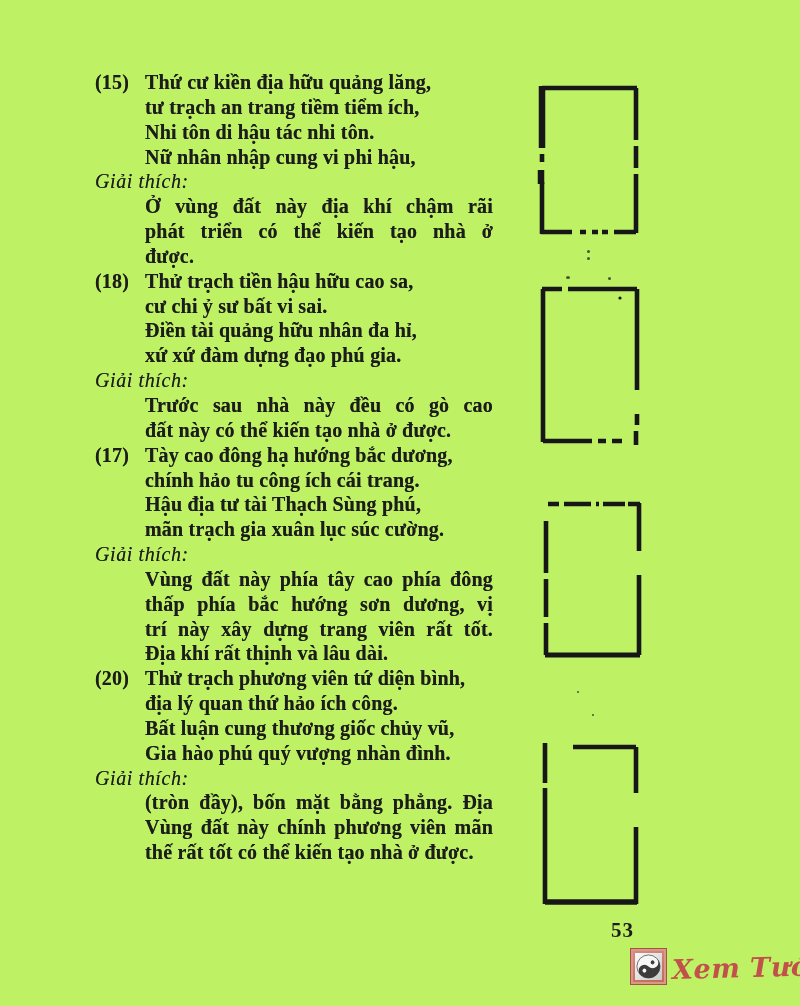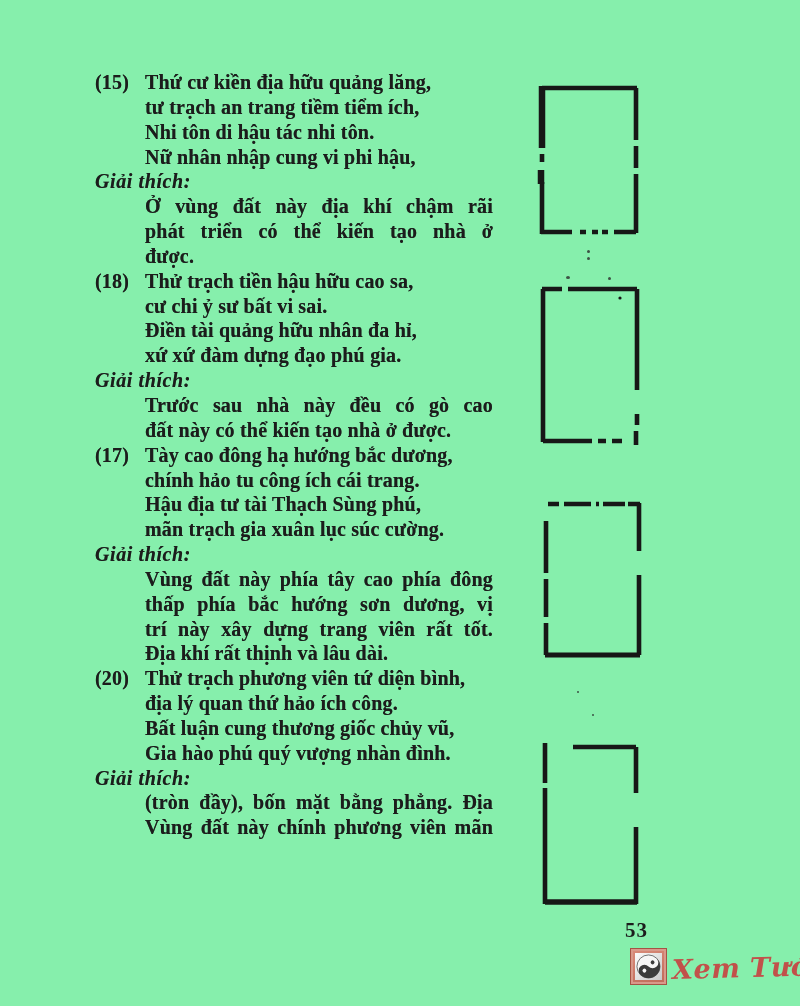--- a/index.html
+++ b/index.html
@@ -1,36 +1,36 @@
 <!DOCTYPE html>
 <html><head>
 <meta charset="utf-8">
 <style>
   html,body{margin:0;padding:0;background:#ffffff;}
   .page{
-    position:relative;width:800px;height:1006px;background:#86efac;overflow:hidden;
+    position:relative;width:800px;height:1006px;background:#bef264;overflow:hidden;
     font-family:"Liberation Serif","DejaVu Serif",serif;color:#1c1c1c;
   }
   
   .text-col{
     position:absolute;left:95px;top:70px;width:398px;
     font-size:20px;line-height:24.85px;font-weight:bold;
     letter-spacing:0.2px;
     text-shadow:0 0 0.45px rgba(0,0,0,.55);
   }
   .vline{position:relative;padding-left:50px;white-space:nowrap;}
   .vnum{position:absolute;left:0;top:0;}
-  .glabel{font-style:italic;font-weight:700;letter-spacing:0.6px;}
+  .glabel{font-style:italic;font-weight:400;letter-spacing:0.6px;}
   .eline{padding-left:50px;}
   .eline.j{text-align:justify;text-align-last:justify;}
   
   .diag{position:absolute;}
   .diag svg{display:block;}
   
-  .pnum{position:absolute;left:625px;top:918px;font-size:21px;font-weight:bold;letter-spacing:1px;}
+  .pnum{position:absolute;left:611px;top:918px;font-size:21px;font-weight:bold;letter-spacing:1px;}
   
   .wm{position:absolute;left:630px;top:948px;display:flex;align-items:center;gap:5px;}
   .wm-frame{
     width:37px;height:37px;box-sizing:border-box;flex:0 0 auto;
     background:linear-gradient(160deg,#d98c7b,#c06a58);
     border:1px solid #a55345;box-shadow:inset 0 0 0 2px #d9998a;
     display:flex;align-items:center;justify-content:center;
   }
   .wm-inner{
     width:27px;height:27px;background:linear-gradient(135deg,#fbfbfb,#c9c9c9);
@@ -88,20 +88,21 @@
       </div>
       <div class="section">
         <div class="vline"><span class="vnum">(20)</span><span class="vtext">Thử trạch phương viên tứ diện bình,</span></div>
         <div class="vline"><span class="vtext">địa lý quan thứ hảo ích công.</span></div>
         <div class="vline"><span class="vtext">Bất luận cung thương giốc chủy vũ,</span></div>
         <div class="vline"><span class="vtext">Gia hào phú quý vượng nhàn đình.</span></div>
         <div class="glabel">Giải thích:</div>
         <div class="expl">
           <div class="eline j">(tròn đầy), bốn mặt bằng phẳng. Địa</div>
           <div class="eline j">Vùng đất này chính phương viên mãn</div>
+          <div class="eline">thế rất tốt có thể kiến tạo nhà ở được.</div>
         </div>
       </div>
     </div>
 
   <div class="diag" style="left:536px;top:84px;">
     <svg width="106" height="160" viewBox="0 0 106 160" fill="none">
       <path stroke="#171717" stroke-width="6.5" d="M6,2 V64 M5,86 V100"></path>
       <path stroke="#171717" stroke-width="4.6" d="M6,4 H101 M100,4 V56 M100,62 V84 M100,90 V149
            M6,70 V78 M6,98 V150
            M5,148 H36 M44,148 H50 M56,148 H62 M66,148 H72 M78,148 H100"></path>

